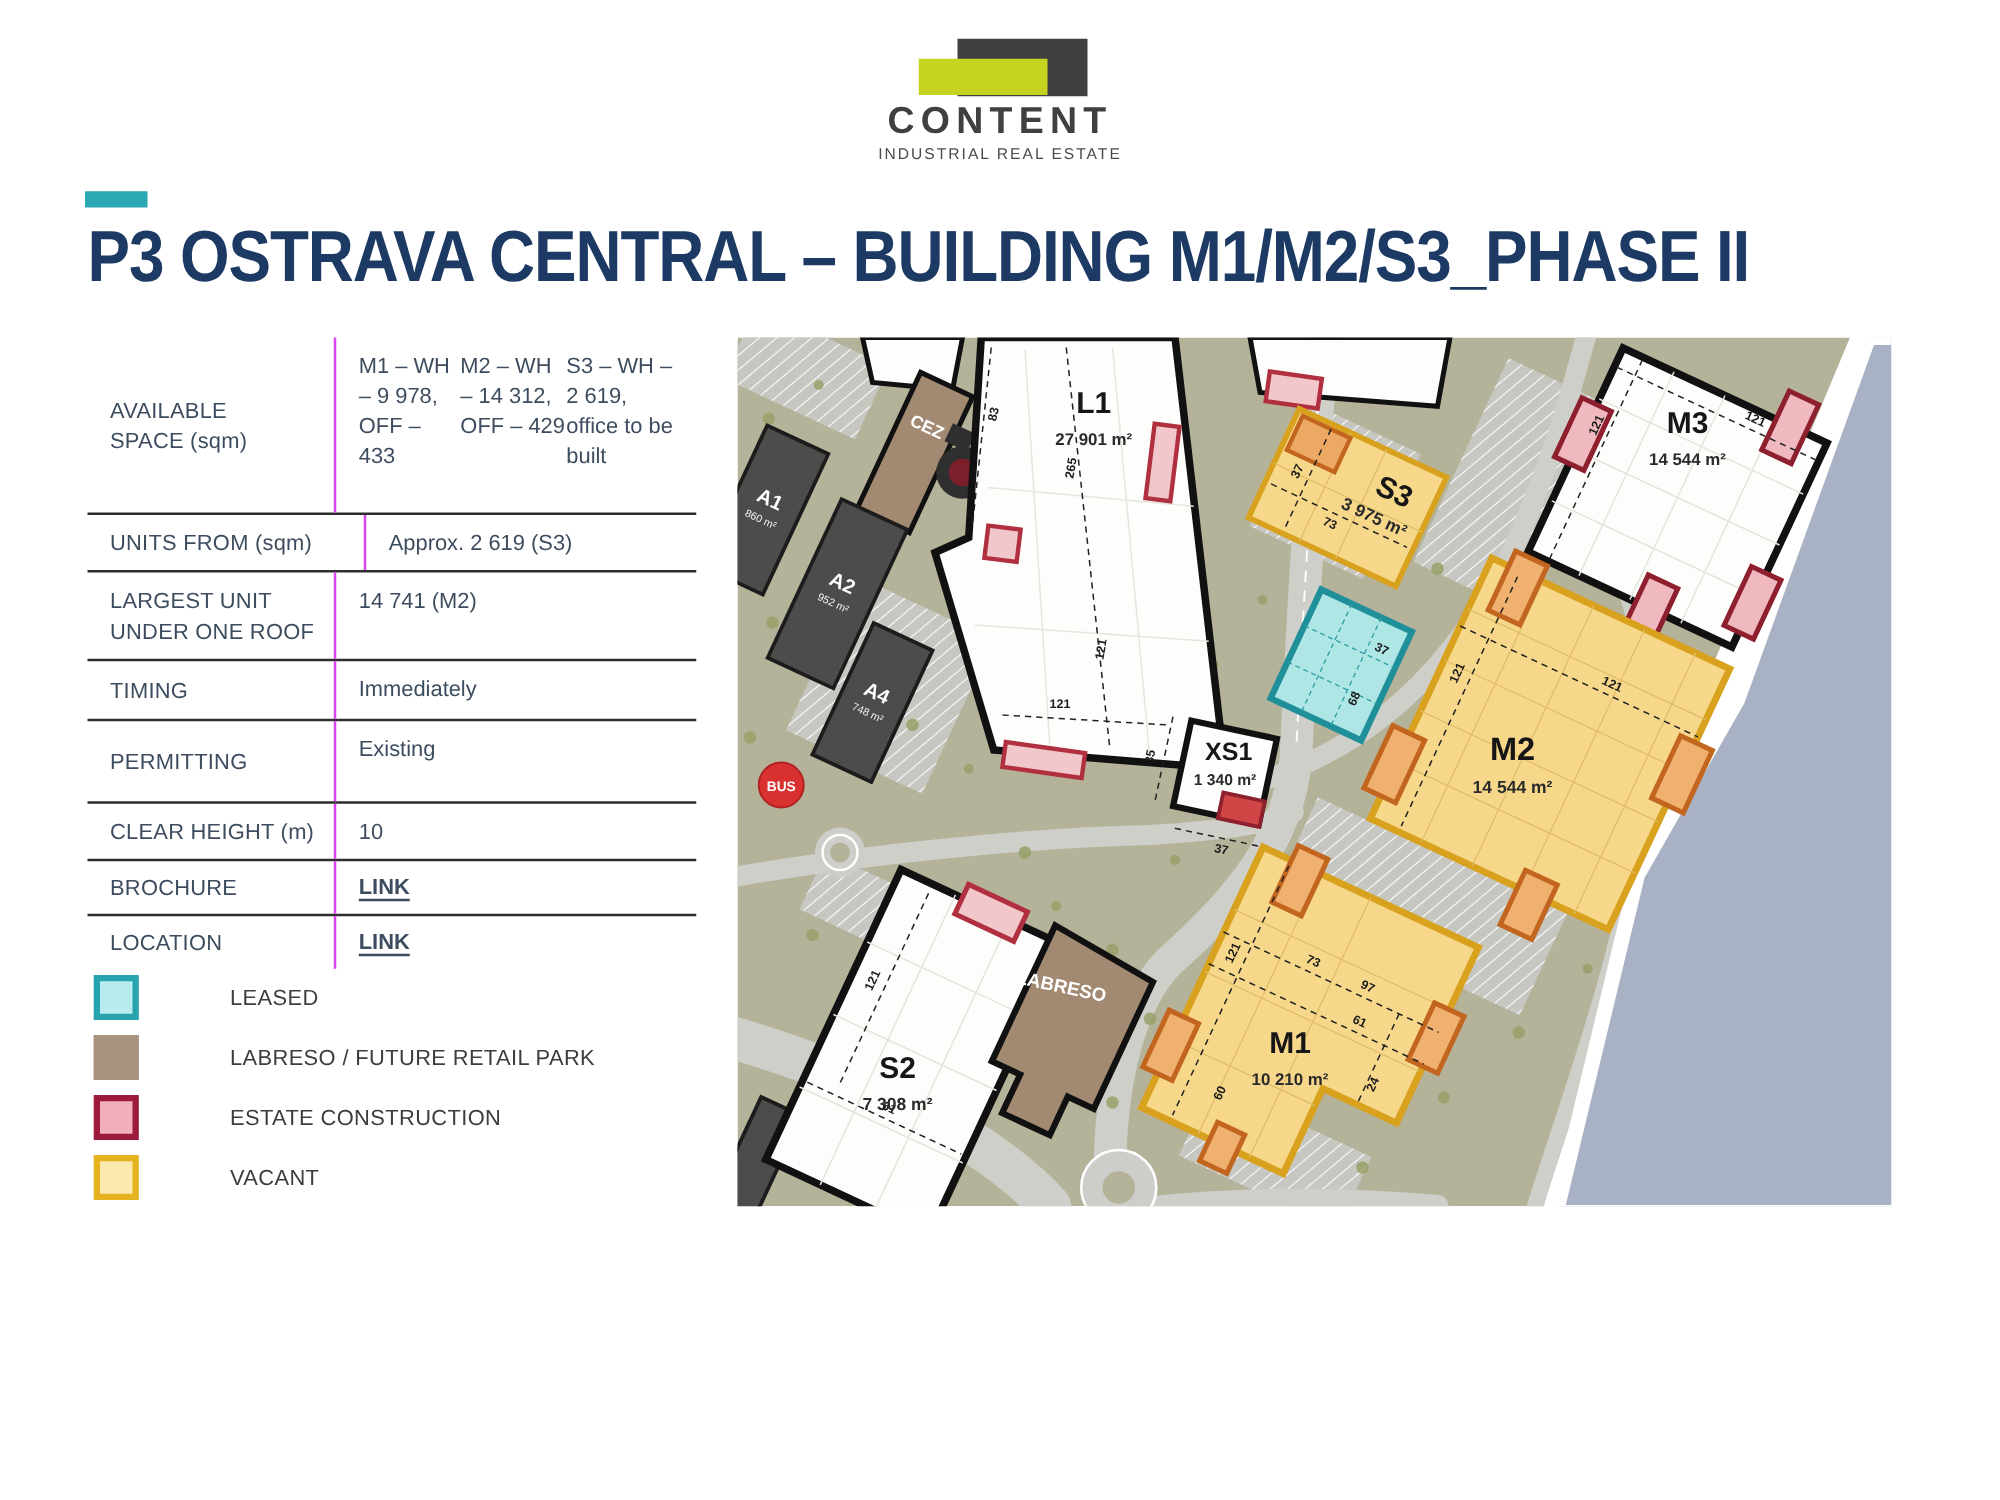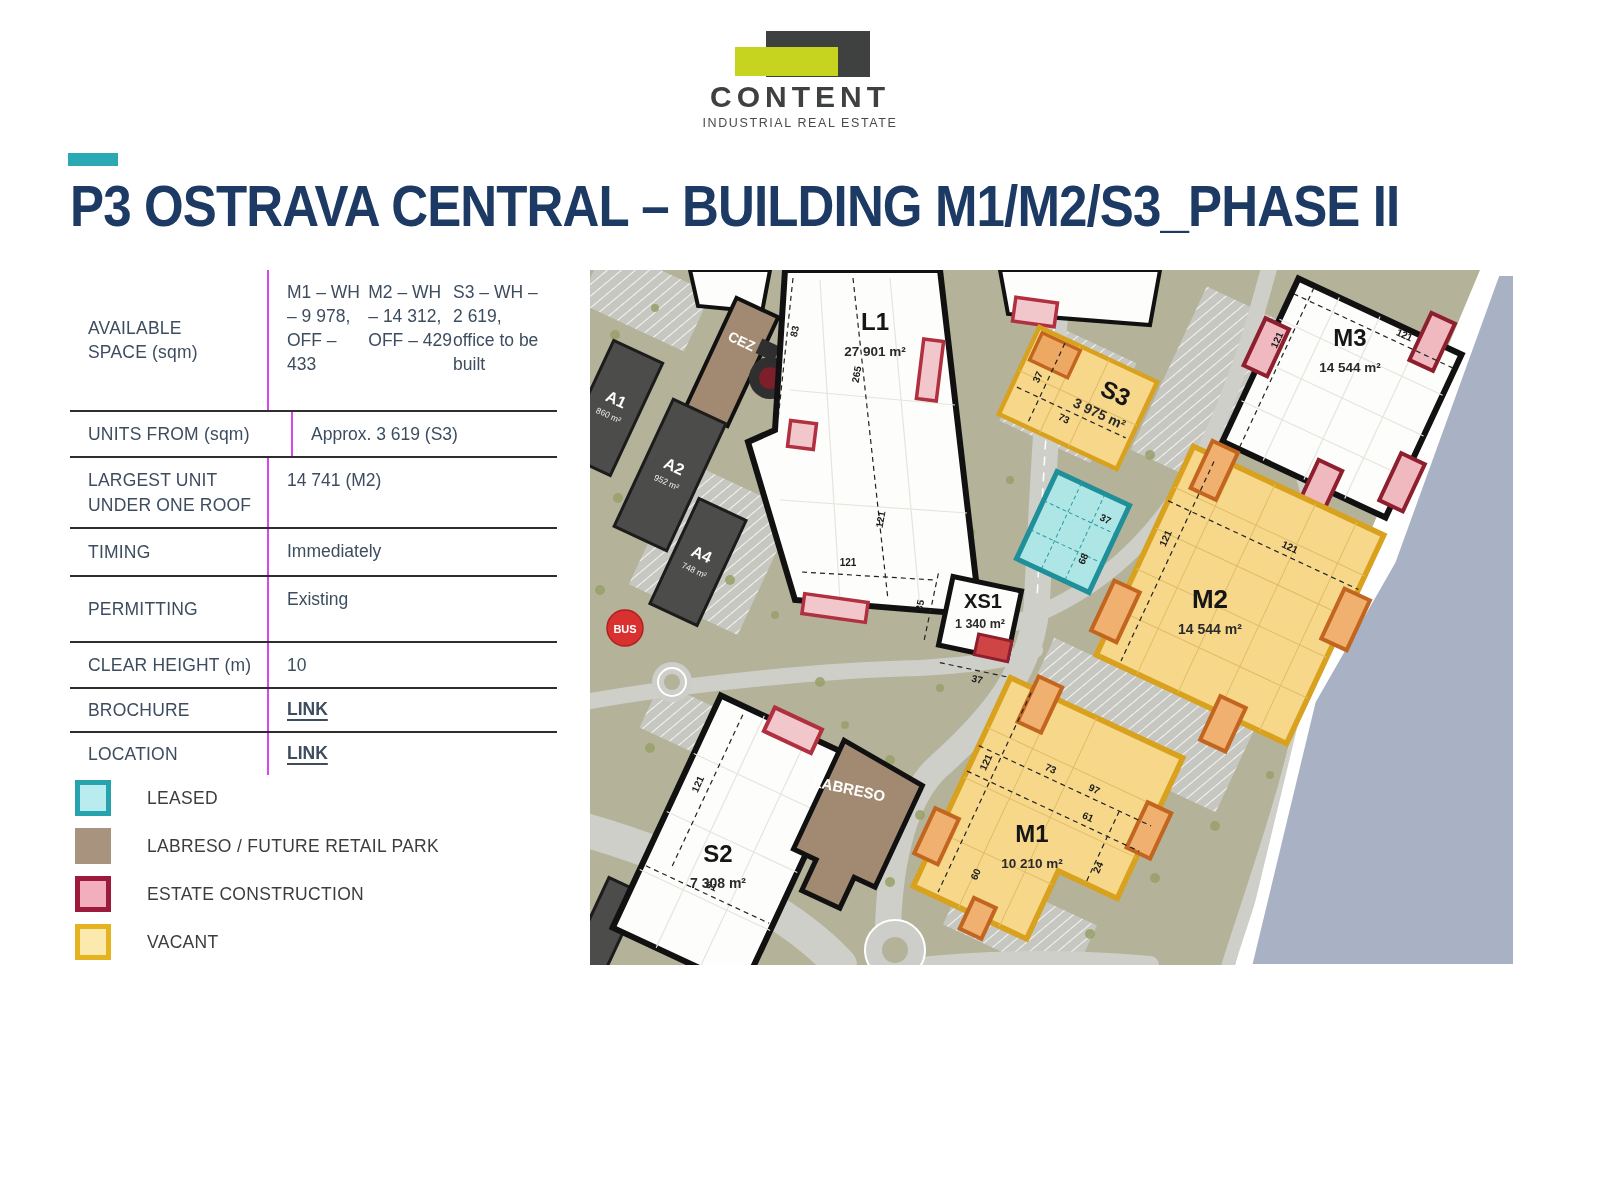--- a/index.html
+++ b/index.html
@@ -32,21 +32,21 @@
   .icell-v span{display:block;line-height:1.38;}
   .r1{min-height:140px;} .r2{min-height:44px;gap:24px;} .r3{min-height:66px;} .r4{min-height:64px;}
   .r5{min-height:46px;} .r6{min-height:44px;} .r7{min-height:42px;} .r8{min-height:42px;}
   .lbl-narrow{max-width:118px;line-height:1.4;}
   .lbl-mid{max-width:170px;line-height:1.4;}
   a.tbl-link{color:#3d4d5f;font-weight:700;text-decoration:underline;text-underline-offset:4px;
              text-decoration-thickness:2px;}
 
   
   .legend{position:absolute;left:75px;top:780px;}
-  .leg-item{display:flex;align-items:center;height:36px;margin-bottom:12px;}
+  .leg-item{display:flex;align-items:center;height:36px;margin-bottom:12px;gap:37px;}
   .sw{width:26px;height:26px;margin-right:36px;}
   .sw-leased{background:#b9ecef;border:5px solid #27a3ad;}
   .sw-labreso{background:#a8947e;border:5px solid #a8947e;}
   .sw-construction{background:#f2aebc;border:5px solid #9c1b3c;}
   .sw-vacant{background:#fbe9ae;border:5px solid #e4b31f;}
   .leg-label{font-size:17.5px;color:#3d3d3d;letter-spacing:0.3px;}
 
   
   .map-wrap{position:absolute;left:590px;top:270px;width:923px;height:695px;}
   svg text{font-family:"Liberation Sans",sans-serif;}
@@ -82,21 +82,21 @@
       <span>M1 – WH – 9 978, OFF – 433</span>
       <span>M2 – WH – 14 312, OFF – 429</span>
       <span>S3 – WH – 2 619, office to be built</span>
     </div>
   </div>
   <div class="irow r2">
     <div class="icell-l">
         <span>UNITS FROM (sqm)</span>
       </div>
     <div class="icell-v">
-        <span>Approx. 3 619 (S3)</span>
+        <span>Approx. 2 619 (S3)</span>
       </div>
   </div>
   <div class="irow r3">
     <div class="icell-l">
         <span class="lbl-mid">LARGEST UNIT UNDER ONE ROOF</span>
       </div>
     <div class="icell-v">
         <span>14 741 (M2)</span>
       </div>
   </div>

